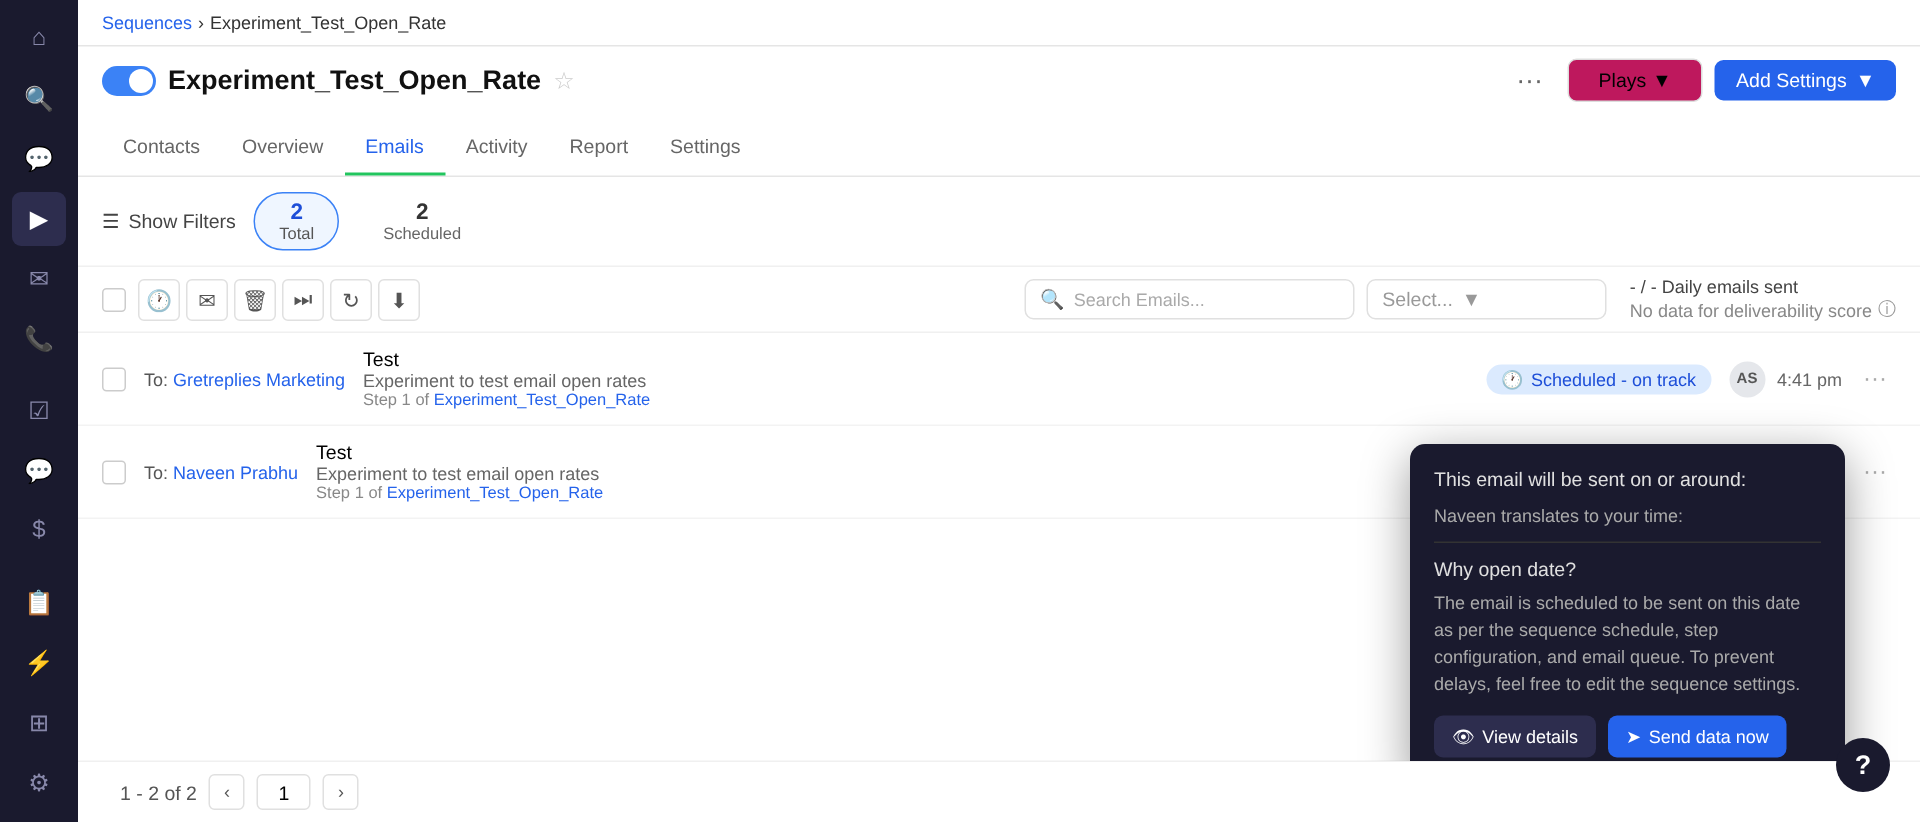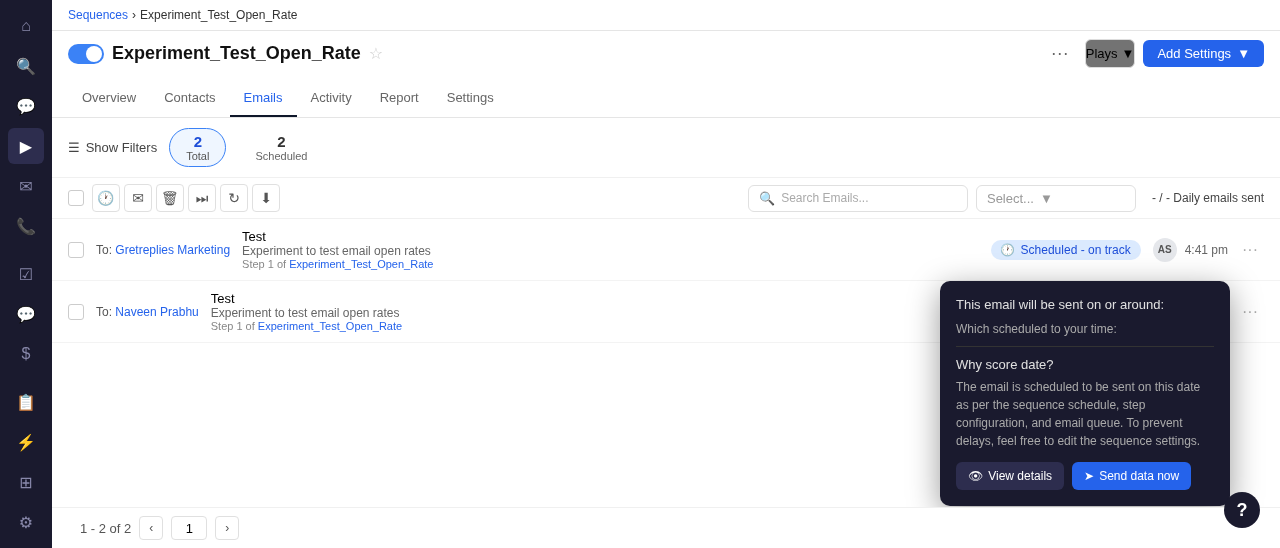--- a/index.html
+++ b/index.html
@@ -86,24 +86,24 @@
     }
     .btn-more {
       background: none;
       border: none;
       cursor: pointer;
       color: #666;
       font-size: 18px;
       padding: 4px 8px;
     }
     .btn-plays {
-      background: #737373;
+      background: #be185d;
       border: 1px solid #ddd;
       border-radius: 6px;
-      padding: 6px 0;
+      padding: 6px 20px;
       cursor: pointer;
       font-size: 13px;
       display: flex;
       align-items: flex-end;
       gap: 4px;
     }
     .btn-add-contacts {
       background: #2563eb;
       color: #fff;
       border: none;
@@ -125,21 +125,21 @@
     }
     .nav-tab {
       padding: 10px 14px;
       cursor: pointer;
       color: #666;
       font-size: 13px;
       border-bottom: 2px solid transparent;
     }
     .nav-tab.active {
       color: #2563eb;
-      border-bottom: 2px solid #0f172a;
+      border-bottom: 2px solid #22c55e;
       font-weight: 500;
     }
 
     
     .content {
       flex: 1;
       display: flex;
       flex-direction: column;
       overflow: hidden;
       padding: 0;
@@ -481,22 +481,22 @@
         <span>▼</span>
       </button>
       <button class="btn-add-contacts">
         <span>Add Settings</span>
         <span>▼</span>
       </button>
     </div>
   </div>
 
   <div class="nav-tabs">
+    <div class="nav-tab">Contacts</div>
     <div class="nav-tab">Overview</div>
-    <div class="nav-tab">Contacts</div>
     <div class="nav-tab active">Emails</div>
     <div class="nav-tab">Activity</div>
     <div class="nav-tab">Report</div>
     <div class="nav-tab">Settings</div>
   </div>
 
   <div class="content">
 
     <div class="filter-bar">
       <button class="btn-filter">
@@ -526,20 +526,24 @@
       <div class="search-box">
         <span style="color:#999;">🔍</span>
         <span style="font-size:12px;color:#aaa;">Search Emails...</span>
       </div>
       <div class="select-box">
         <span>Select...</span>
         <span>▼</span>
       </div>
       <div class="deliverability-info">
         <div>- / - Daily emails sent</div>
+        <div class="no-data">
+          <span>No data for deliverability score</span>
+          <span style="color:#999;">ⓘ</span>
+        </div>
       </div>
     </div>
 
     <div style="flex:1;overflow-y:auto;">
 
       <div class="email-row">
         <div class="row-checkbox"></div>
         <div class="email-to">
           To: <a style="color: rgb(37, 99, 235);">Gretreplies Marketing</a>
         </div>
@@ -576,27 +580,27 @@
         <div class="scheduled-badge">
           <span>🕐</span>
           <span>Scheduled - on track</span>
         </div>
         <div class="email-meta">
           <div class="avatar-circle">AS</div>
           <span class="email-time">4:41 pm</span>
           <span class="more-btn">···</span>
         </div>
 
-        <div class="tooltip-popup" style="top:0px;right:50px;">
+        <div class="tooltip-popup" style="top:12px;right:50px;">
           <div class="tt-title">This email will be sent on or around:</div>
           <div class="tt-section">
-            <div class="tt-label">Which scheduled to your time:</div>
+            <div class="tt-label">Naveen translates to your time:</div>
           </div>
           <hr class="tooltip-divider">
-          <div class="tt-why-title">Why score date?</div>
+          <div class="tt-why-title">Why open date?</div>
           <div class="tt-why-text">The email is scheduled to be sent on this date as per the sequence schedule, step configuration, and email queue. To prevent delays, feel free to edit the sequence settings.</div>
           <div class="tooltip-actions">
             <button class="btn-view-details">
               <span>👁</span>
               <span>View details</span>
             </button>
             <button class="btn-send-now">
               <span>➤</span>
               <span>Send data now</span>
             </button>

